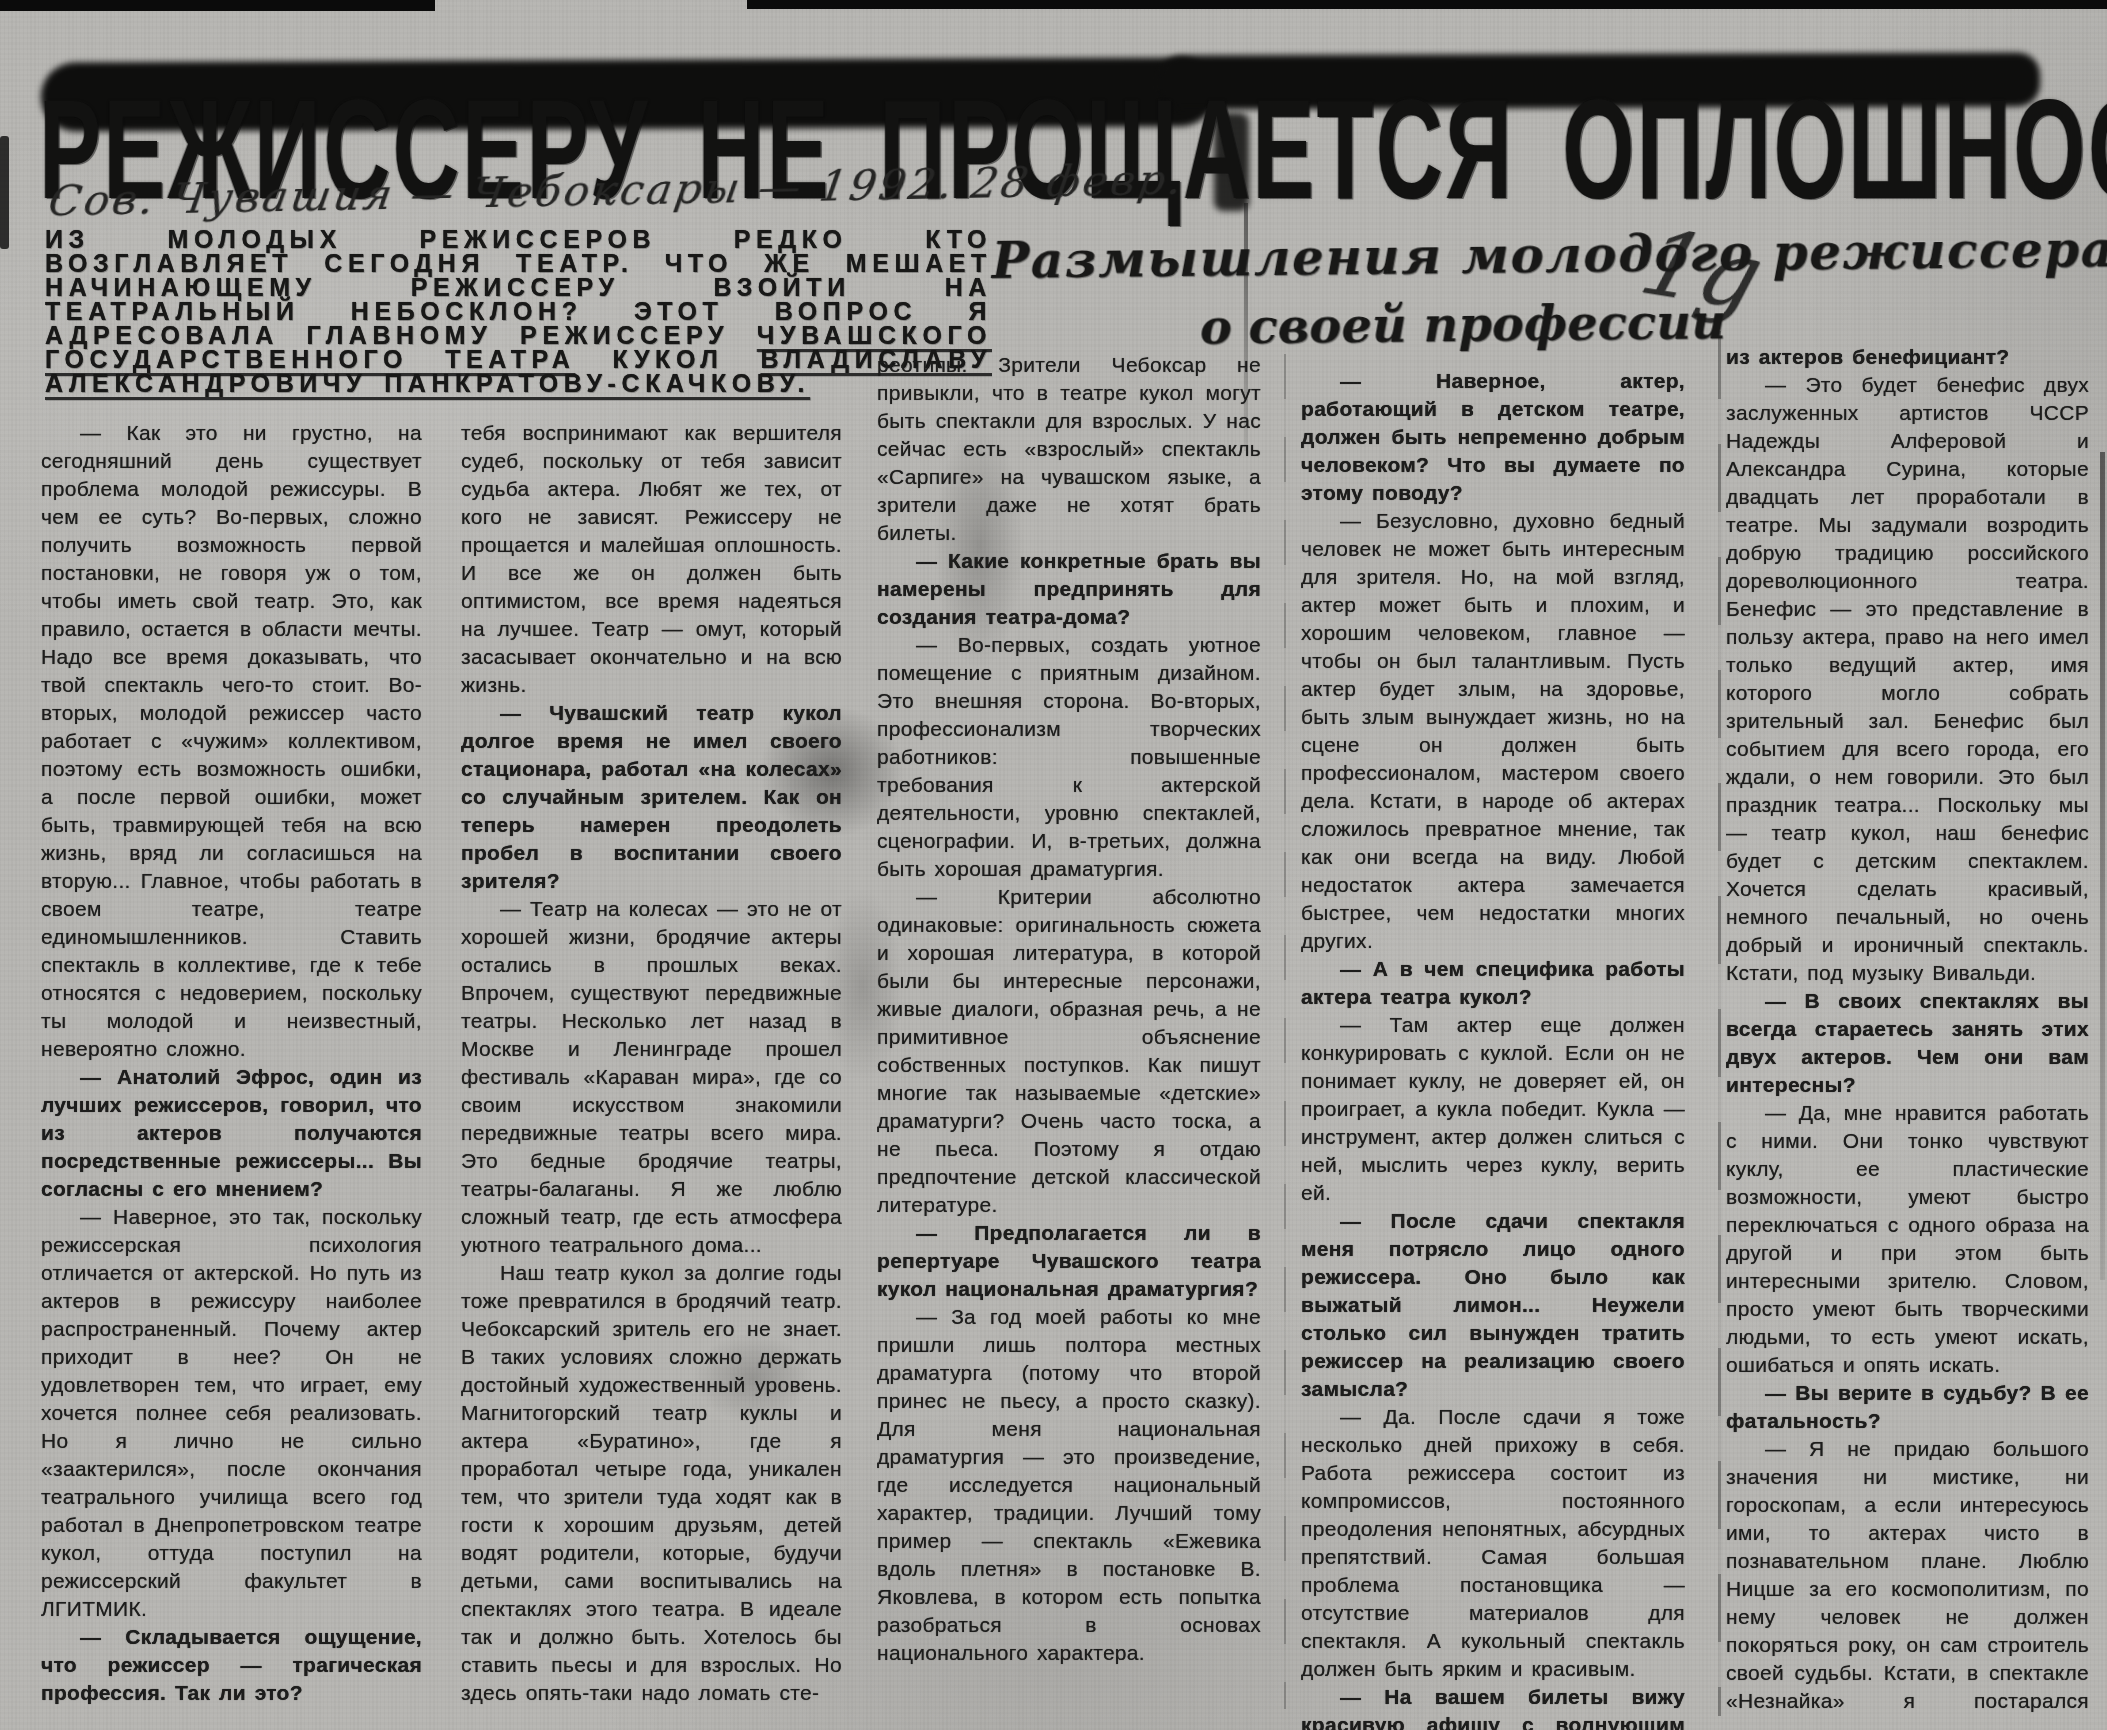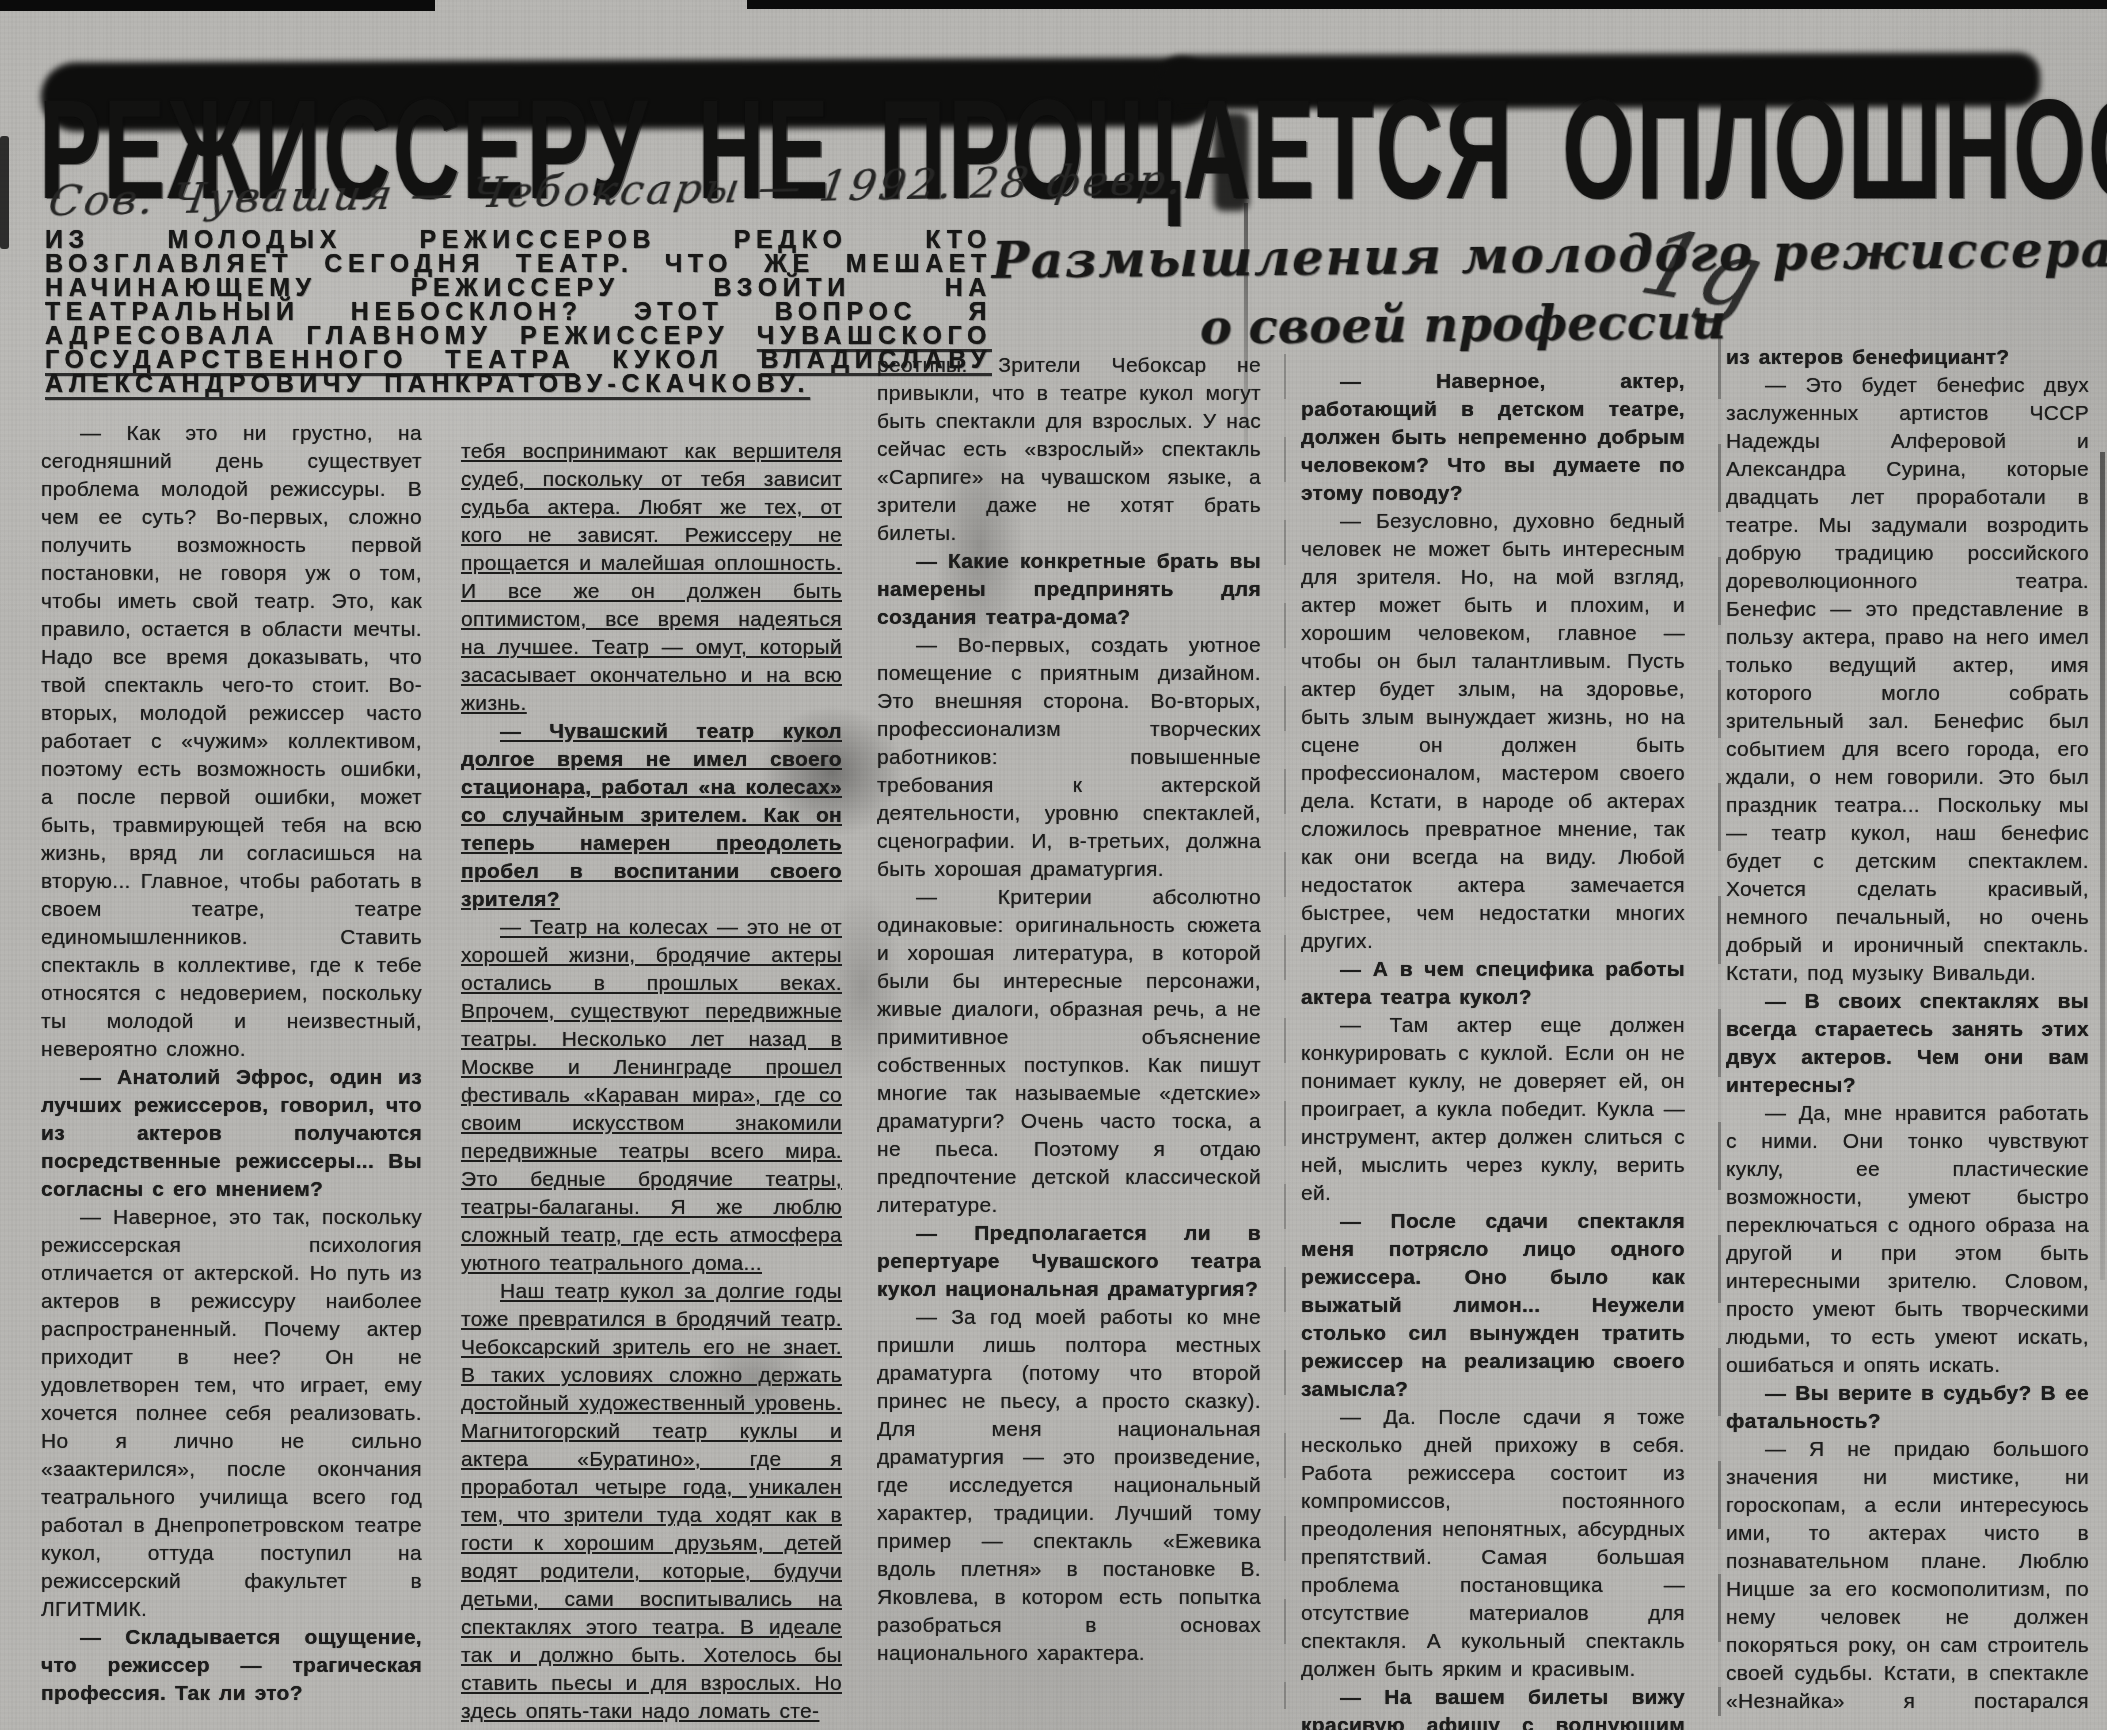--- a/index.html
+++ b/index.html
@@ -64,21 +64,21 @@
   .col{
     position:absolute;overflow:hidden;text-align:justify;
     font-size:21px;line-height:28px;word-spacing:2.6px;letter-spacing:0.3px;color:#1d1d1c;
     text-shadow:0 0 0.8px rgba(20,20,20,.75);
   }
   .para{margin:0;text-indent:39px;}
   .para.cont{text-indent:0;}
   .para.q{font-weight:700;text-shadow:0 0 0.8px rgba(10,10,10,.9);}
   .para.byl{text-align:right;text-indent:0;padding-right:30px;margin-top:6px;}
   #col-0{left:41px; top:419px;width:381px;height:1289px;}
-  #col-1{left:461px; top:437px;width:381px;height:1289px;text-decoration:underline;}
+  #col-1{left:461px; top:419px;width:381px;height:1289px;}
   #col-2{left:877px;top:351px;width:384px;height:1364px;}
   #col-3{left:1301px;top:367px;width:384px;height:1364px;}
   #col-4{left:1726px;top:343px;width:363px;height:1372px;}
 </style>
 </head>
 <body>
 
 <div id="page">
 
   <div class="bar" style="left:0;top:0;width:435px;height:10.5px;"></div>

